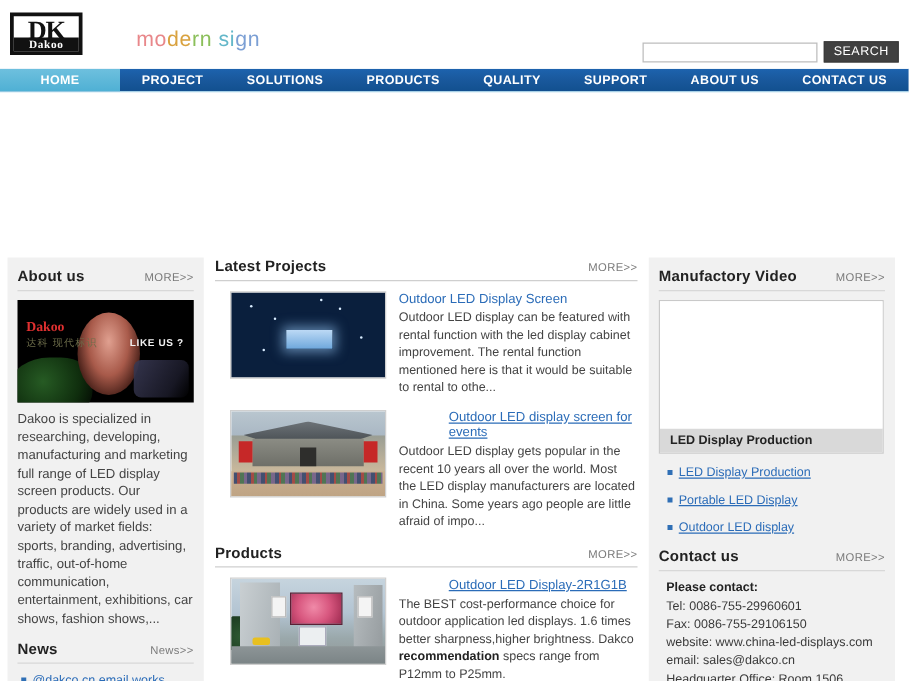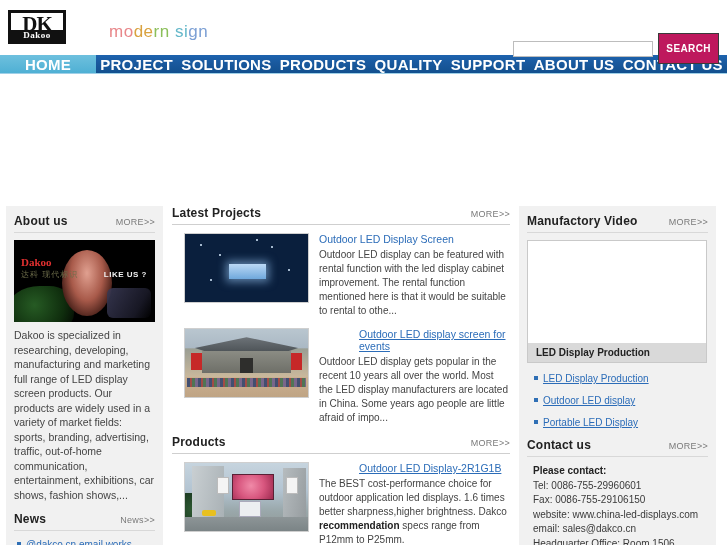--- a/index.html
+++ b/index.html
@@ -83,47 +83,47 @@
     border: 1px solid #bdbdbd;
     background: #ffffff;
     font-family: "Liberation Sans", sans-serif;
     font-size: 10px;
     padding: 0 3px;
     color: #333;
     outline: none;
   }
   .search-button {
     margin-left: 5px;
-    height: 31px;
+    height: 17px;
     padding: 0 7px;
-    background: #be185d;
+    background: #404040;
     color: #ffffff;
     border: 1px solid #3a3a3a;
     font-family: "Liberation Sans", sans-serif;
     font-size: 10px;
-    font-weight: bold;
+    font-weight: normal;
     letter-spacing: 0.4px;
     cursor: pointer;
     line-height: 15px;
   }
 
   
   .nav {
     display: flex;
     height: 19px;
     background: linear-gradient(to bottom, #1d63ae 0%, #19589c 50%, #12508f 100%);
     border-bottom: 1px solid #9fd0e8;
   }
   .nav-item {
     flex: 1 1 auto;
     display: flex;
     align-items: center;
     justify-content: center;
     color: #ffffff;
-    font-size: 15px;
+    font-size: 10px;
     font-weight: bold;
     letter-spacing: 0.3px;
     text-decoration: none;
     cursor: pointer;
     white-space: nowrap;
   }
   .nav-item.home {
     background: linear-gradient(to bottom, #6ec0de 0%, #4fb0d4 100%);
     flex: 0 0 96px;
   }
@@ -568,24 +568,24 @@
     <div class="video-box">
       <div class="video-stage"></div>
       <div class="video-caption">LED Display Production</div>
     </div>
 
     <ul class="vid-list">
       <li>
         <a>LED Display Production</a>
       </li>
       <li>
-        <a>Outdoor LED display</a>
+        <a>Portable LED Display</a>
       </li>
       <li>
-        <a>Portable LED Display</a>
+        <a>Outdoor LED display</a>
       </li>
     </ul>
 
     <div class="sect-head contact-head">
       <span class="sect-title">Contact us</span>
       <a class="sect-more">MORE&gt;&gt;</a>
     </div>
     <div class="rule"></div>
 
     <div class="contact-body">

